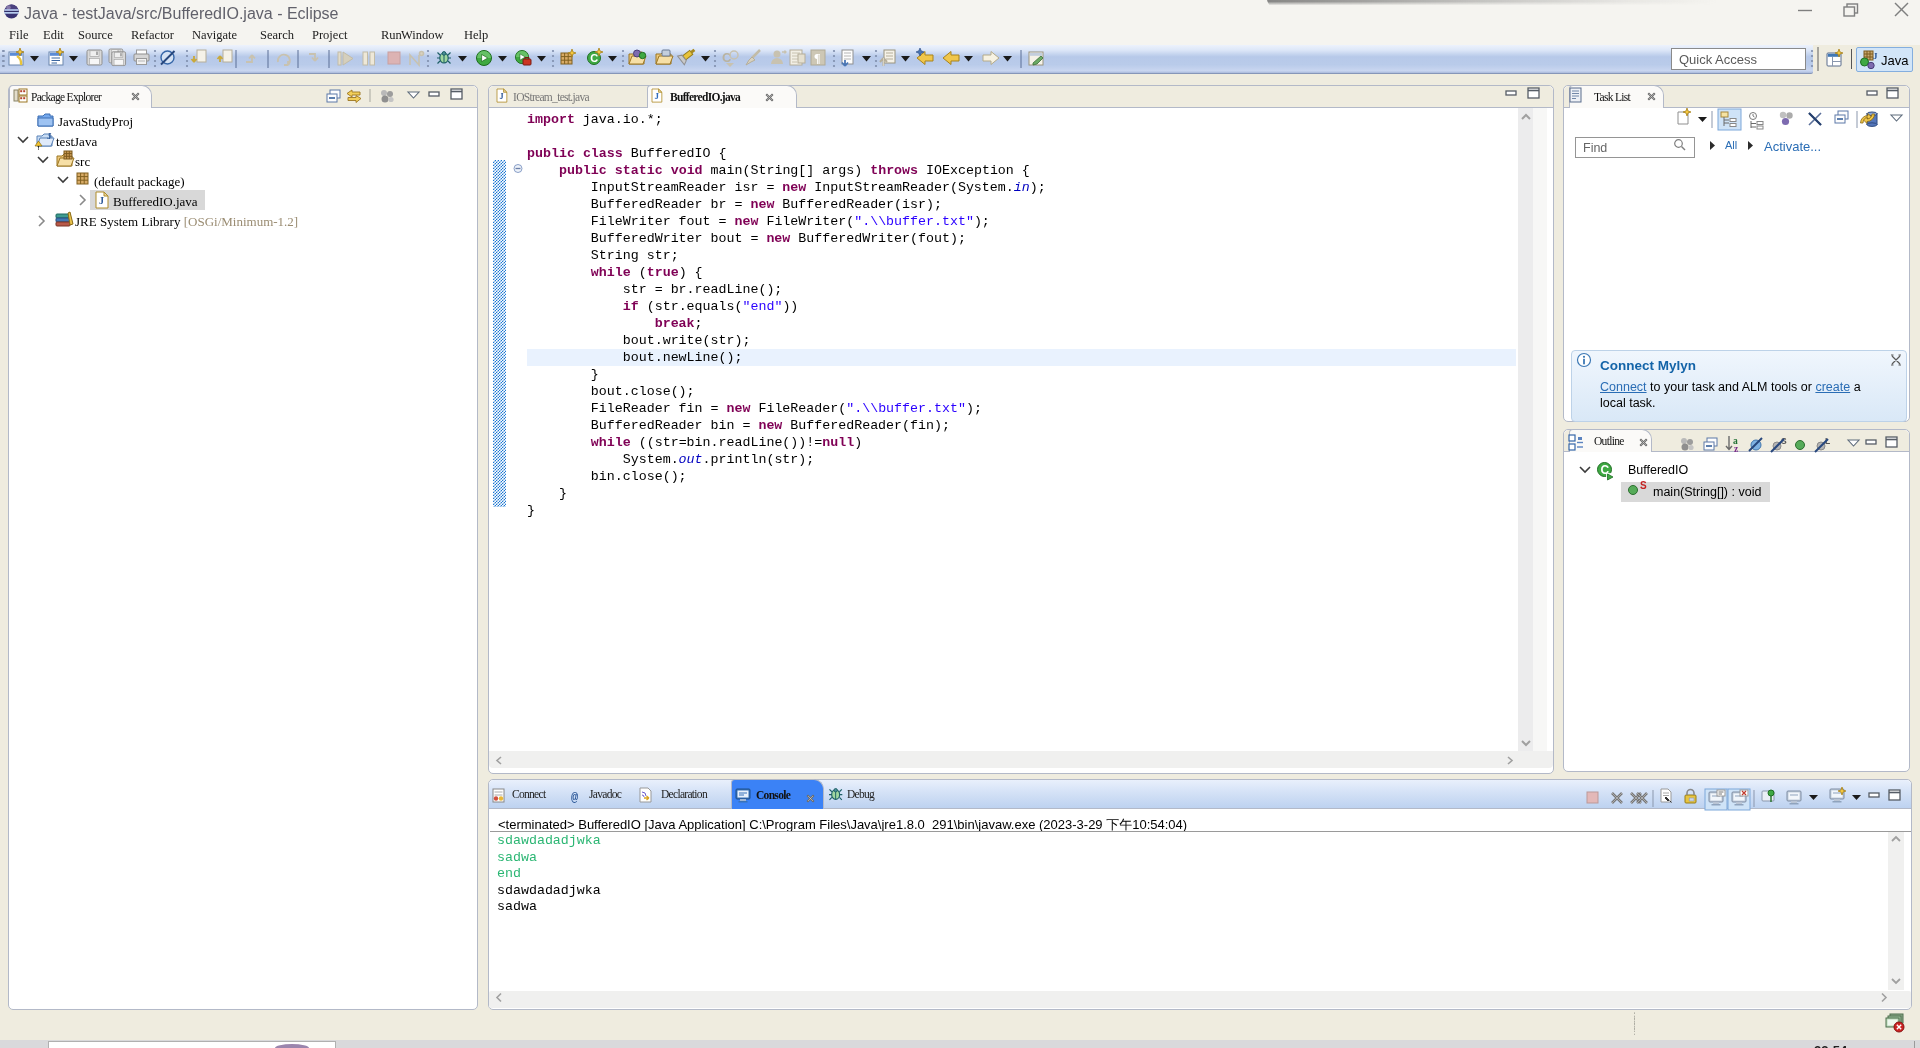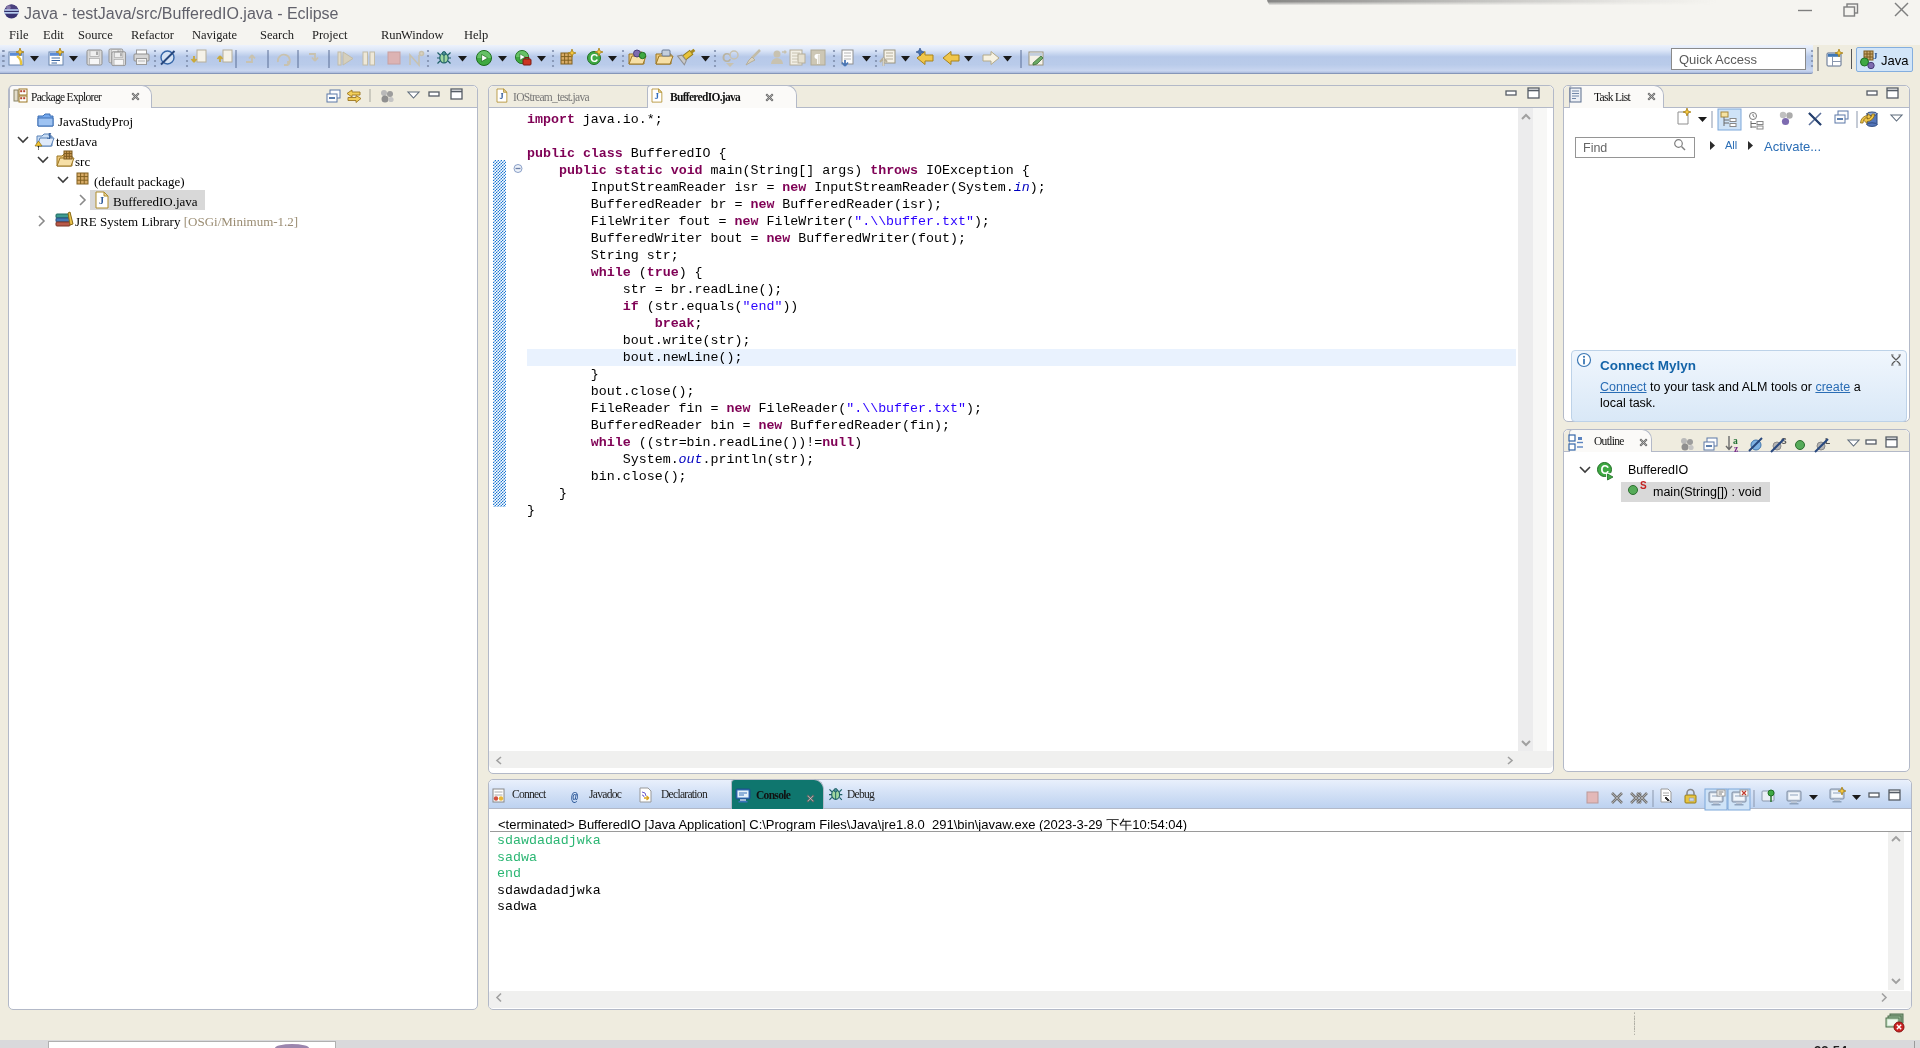--- a/index.html
+++ b/index.html
@@ -241,21 +241,21 @@
   <div class="ptab" style="left:5px;width:83px">
     <span class="ptabtxt" style="left:24px">Outline</span>
   </div>
   <div class="abs" style="left:64px;top:33px;font-size:12.5px;color:#000">BufferedIO</div>
   <div class="abs" style="left:57px;top:52px;width:149px;height:20px;background:#d9d9d9"></div>
   <div class="abs" style="left:89px;top:55px;font-size:12.5px;color:#000">main(String[]) : void</div>
 </div>
 
 <div class="panel" id="conpanel" style="left:488px;top:779px;width:1424px;height:231px">
   <div class="phead" style="background:linear-gradient(180deg,#e9f0fc 0%,#d6e3f7 40%,#bdd2f0 100%);height:29px"></div>
-  <div class="ptab" style="left:242px;width:93px;height:30px;background:#0f766e">
+  <div class="ptab" style="left:242px;width:93px;height:30px;background:#3b82f6">
     <span class="ptabtxt" style="left:24px;top:9px;font-weight:bold">Console</span>
   </div>
   <span class="ptabtxt" style="left:23px;top:8px;color:#222">Connect</span>
   <span class="ptabtxt" style="left:100px;top:8px;color:#222">Javadoc</span>
   <span class="ptabtxt" style="left:172px;top:8px;color:#222">Declaration</span>
   <span class="ptabtxt" style="left:358px;top:8px;color:#222">Debug</span>
   <div class="abs" style="left:9px;top:36px;font-size:13px;color:#000;white-space:nowrap">&lt;terminated&gt; BufferedIO [Java Application] C:\Program Files\Java\jre1.8.0_291\bin\javaw.exe (2023-3-29 下午10:54:04)</div>
   <div class="abs" style="left:1px;top:51px;width:1421px;height:1px;background:#9a9a9a"></div>
 </div>
 <div id="contxt"><span class="g">sdawdadadjwka

